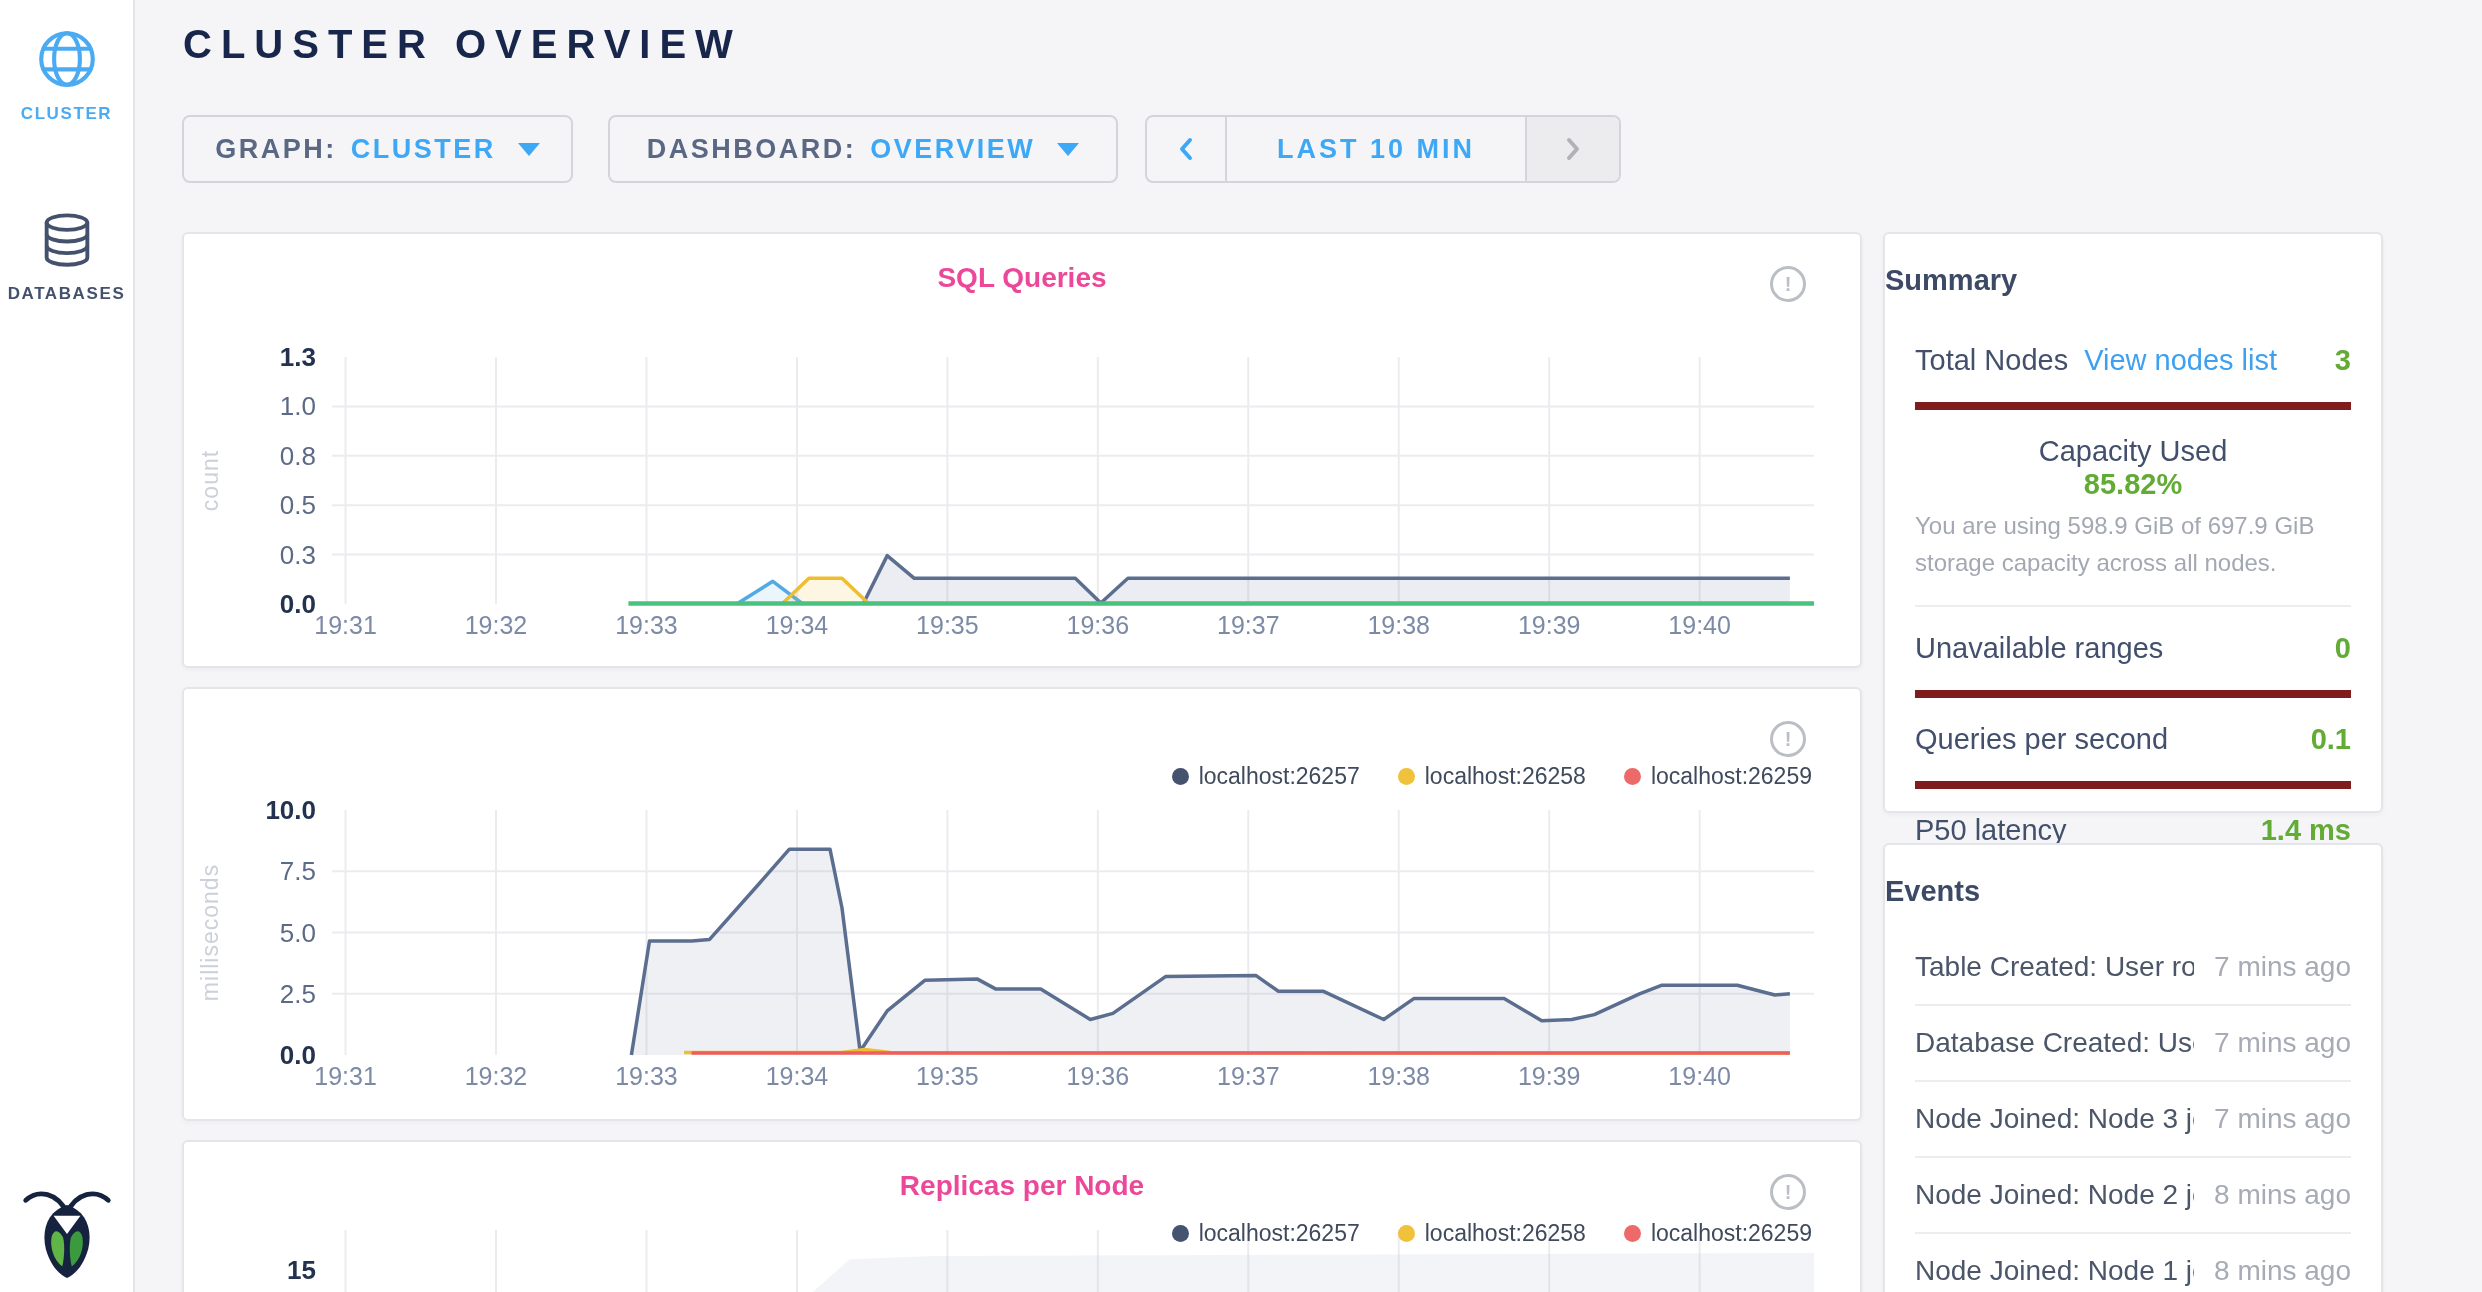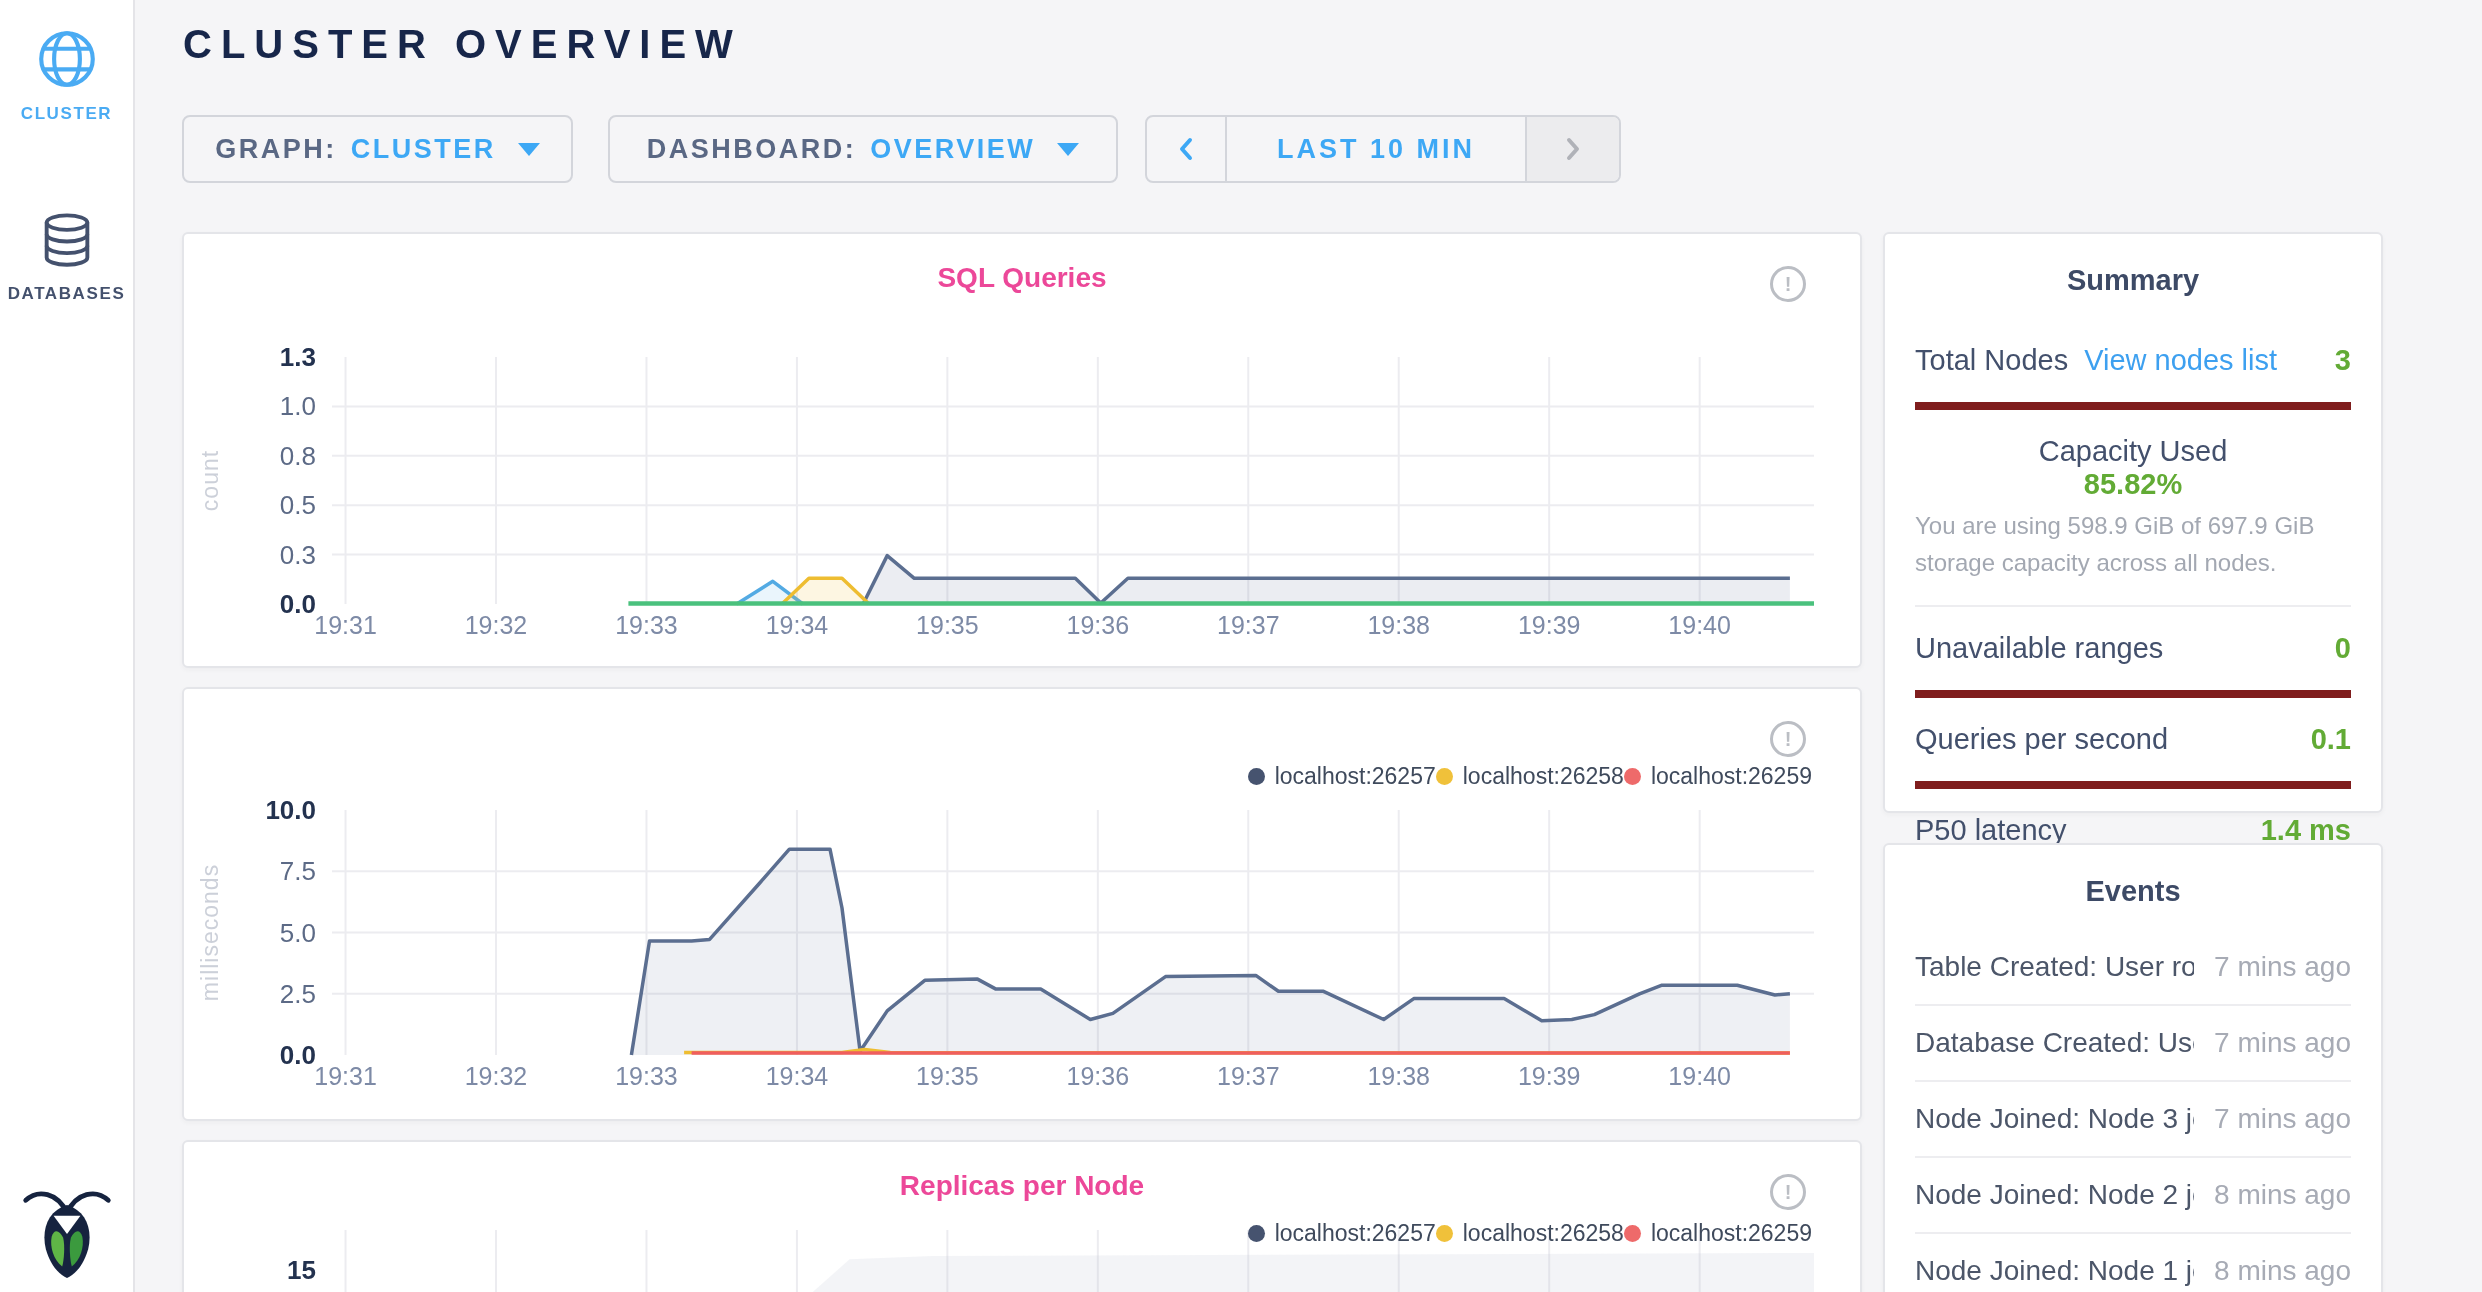--- a/index.html
+++ b/index.html
@@ -42,32 +42,32 @@
     border:2px solid #e4e5e9;border-radius:6px;box-sizing:border-box;
     box-shadow:0 2px 5px rgba(40,40,60,0.04);overflow:hidden;}
   #card-sql{top:232px;height:436px;}
   #card-latency{top:687px;height:434px;}
   #card-replicas{top:1140px;height:300px;}
   .chart-title{position:absolute;top:28px;left:0;width:100%;text-align:center;
     font-size:28px;font-weight:bold;color:#ec4899;z-index:2;}
   .info-icon{position:absolute;top:32px;right:54px;width:30px;height:30px;border:3px solid #bbbec4;
     border-radius:50%;color:#bbbec4;font-weight:bold;font-size:20px;line-height:30px;
     display:flex;align-items:center;justify-content:center;z-index:2;cursor:pointer;}
-  .legend{position:absolute;right:48px;display:flex;font-size:23px;color:#3f4a5c;z-index:2;}
+  .legend{position:absolute;right:48px;display:flex;gap:38px;font-size:23px;color:#3f4a5c;z-index:2;}
   #card-latency .legend{top:74px;}
   #card-replicas .legend{top:78px;}
   .legend-item{display:flex;align-items:center;cursor:pointer;}
   .legend-dot{width:17px;height:17px;border-radius:50%;display:inline-block;margin-right:10px;}
   svg.chart{position:absolute;left:0;top:0;}
   
   .panel{position:absolute;left:1883px;width:500px;background:#fff;border:2px solid #e4e5e9;
     border-radius:6px;box-sizing:border-box;box-shadow:0 2px 5px rgba(40,40,60,0.04);}
   #summary-panel{top:232px;height:581px;}
   #events-panel{top:843px;height:540px;}
-  .panel-title{text-align:center;font-size:29px;font-weight:bold;color:#3d4a66;margin:30px 0 0;}
+  .panel-title{font-size:29px;font-weight:bold;color:#3d4a66;margin:30px 0 0;}
   .rows{padding:0 30px;margin-top:22px;}
   .sum-row{display:flex;justify-content:space-between;align-items:center;padding:25px 0;
     border-bottom:8px solid #7f1d1d;font-size:29px;}
   .sum-row.last{border-bottom:none;}
   .sum-left{display:flex;align-items:baseline;}
   .sum-label{color:#43506c;}
   .sum-value{color:#62ab35;font-weight:bold;white-space:nowrap;}
   .sum-link{color:#3da0f0;margin-left:16px;cursor:pointer;font-size:29px;}
   .sum-group{border-bottom:2px solid #ededf0;}
   .sum-group .sum-row{border-bottom:none;padding-bottom:6px;flex-direction:column;}

